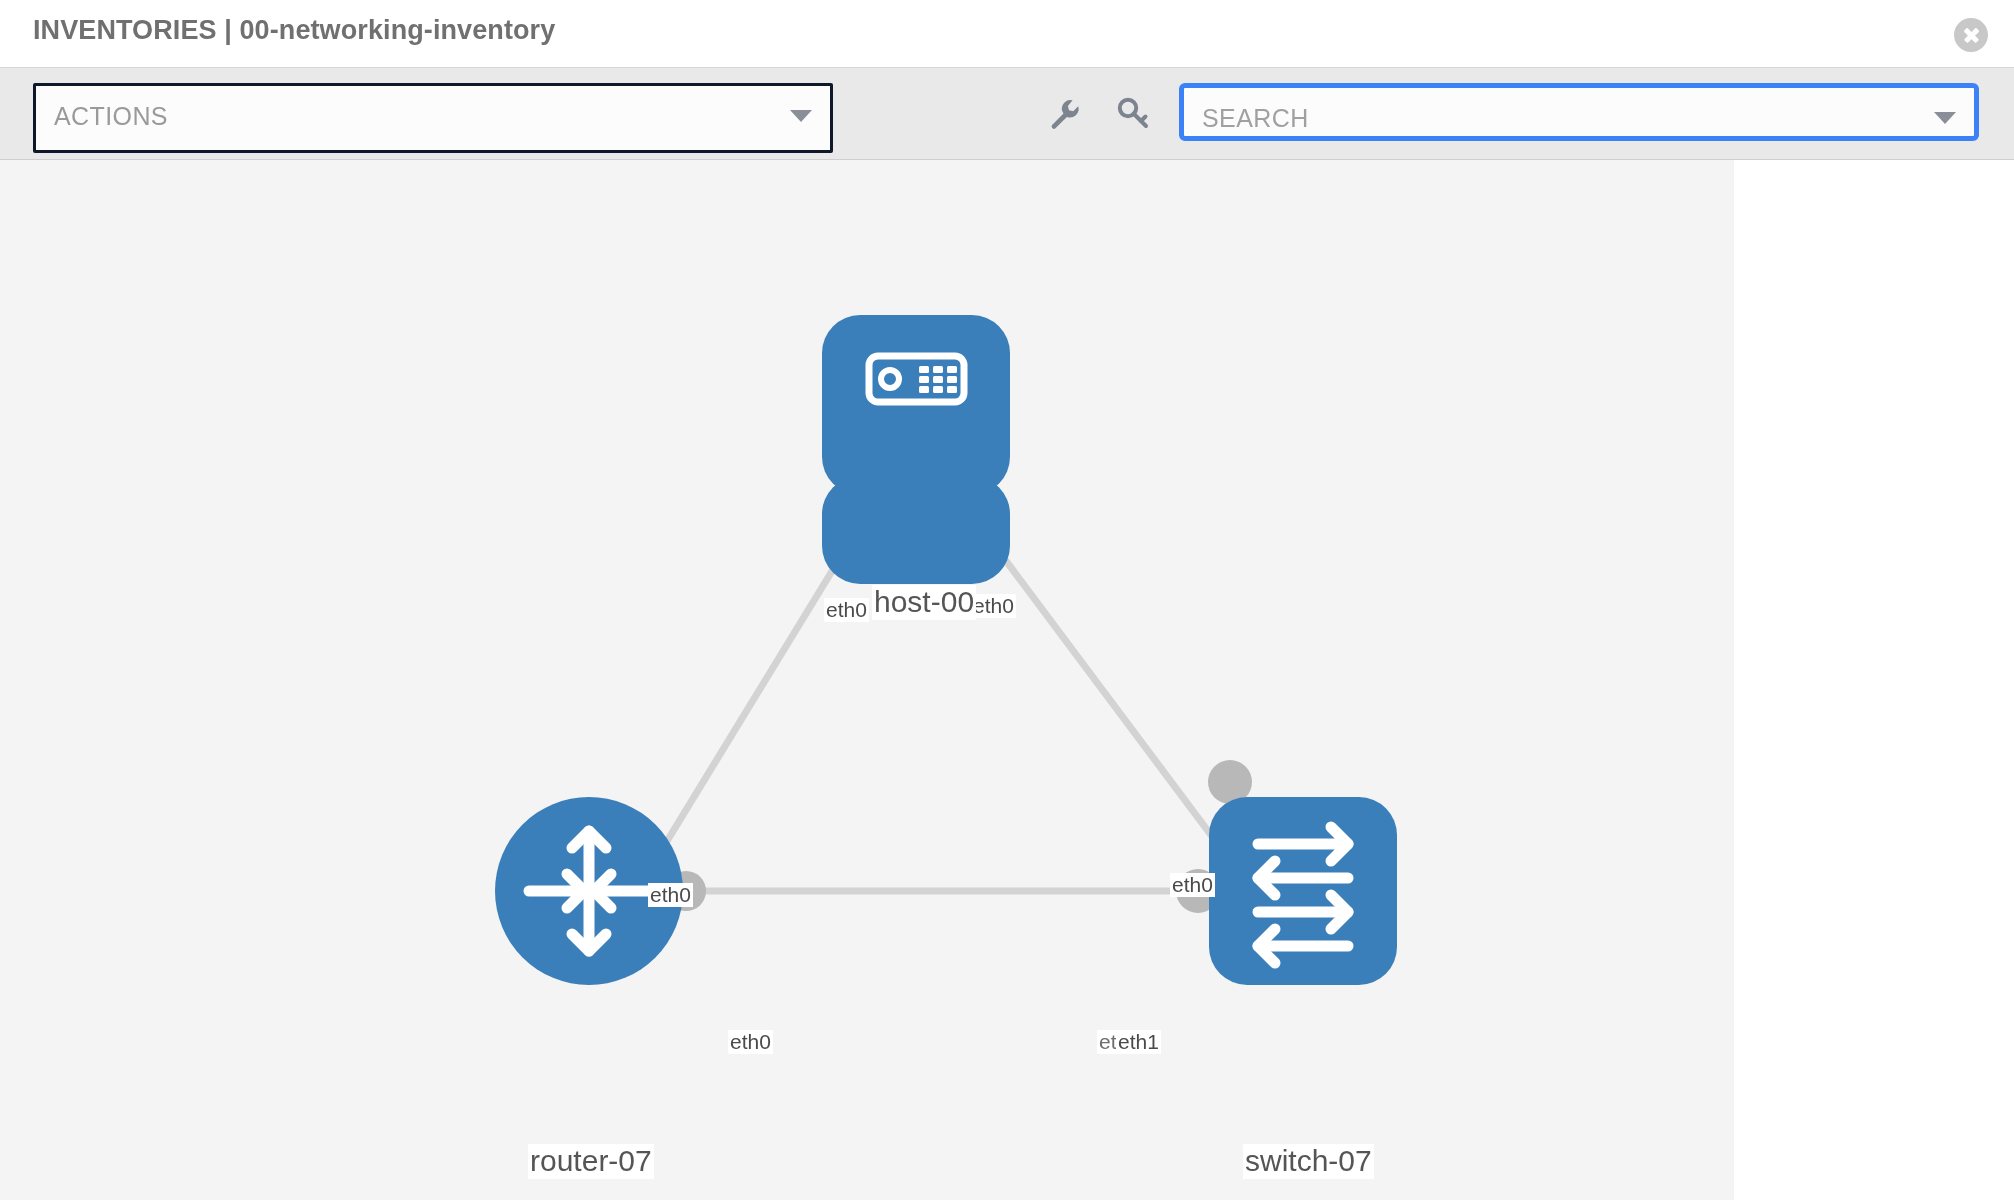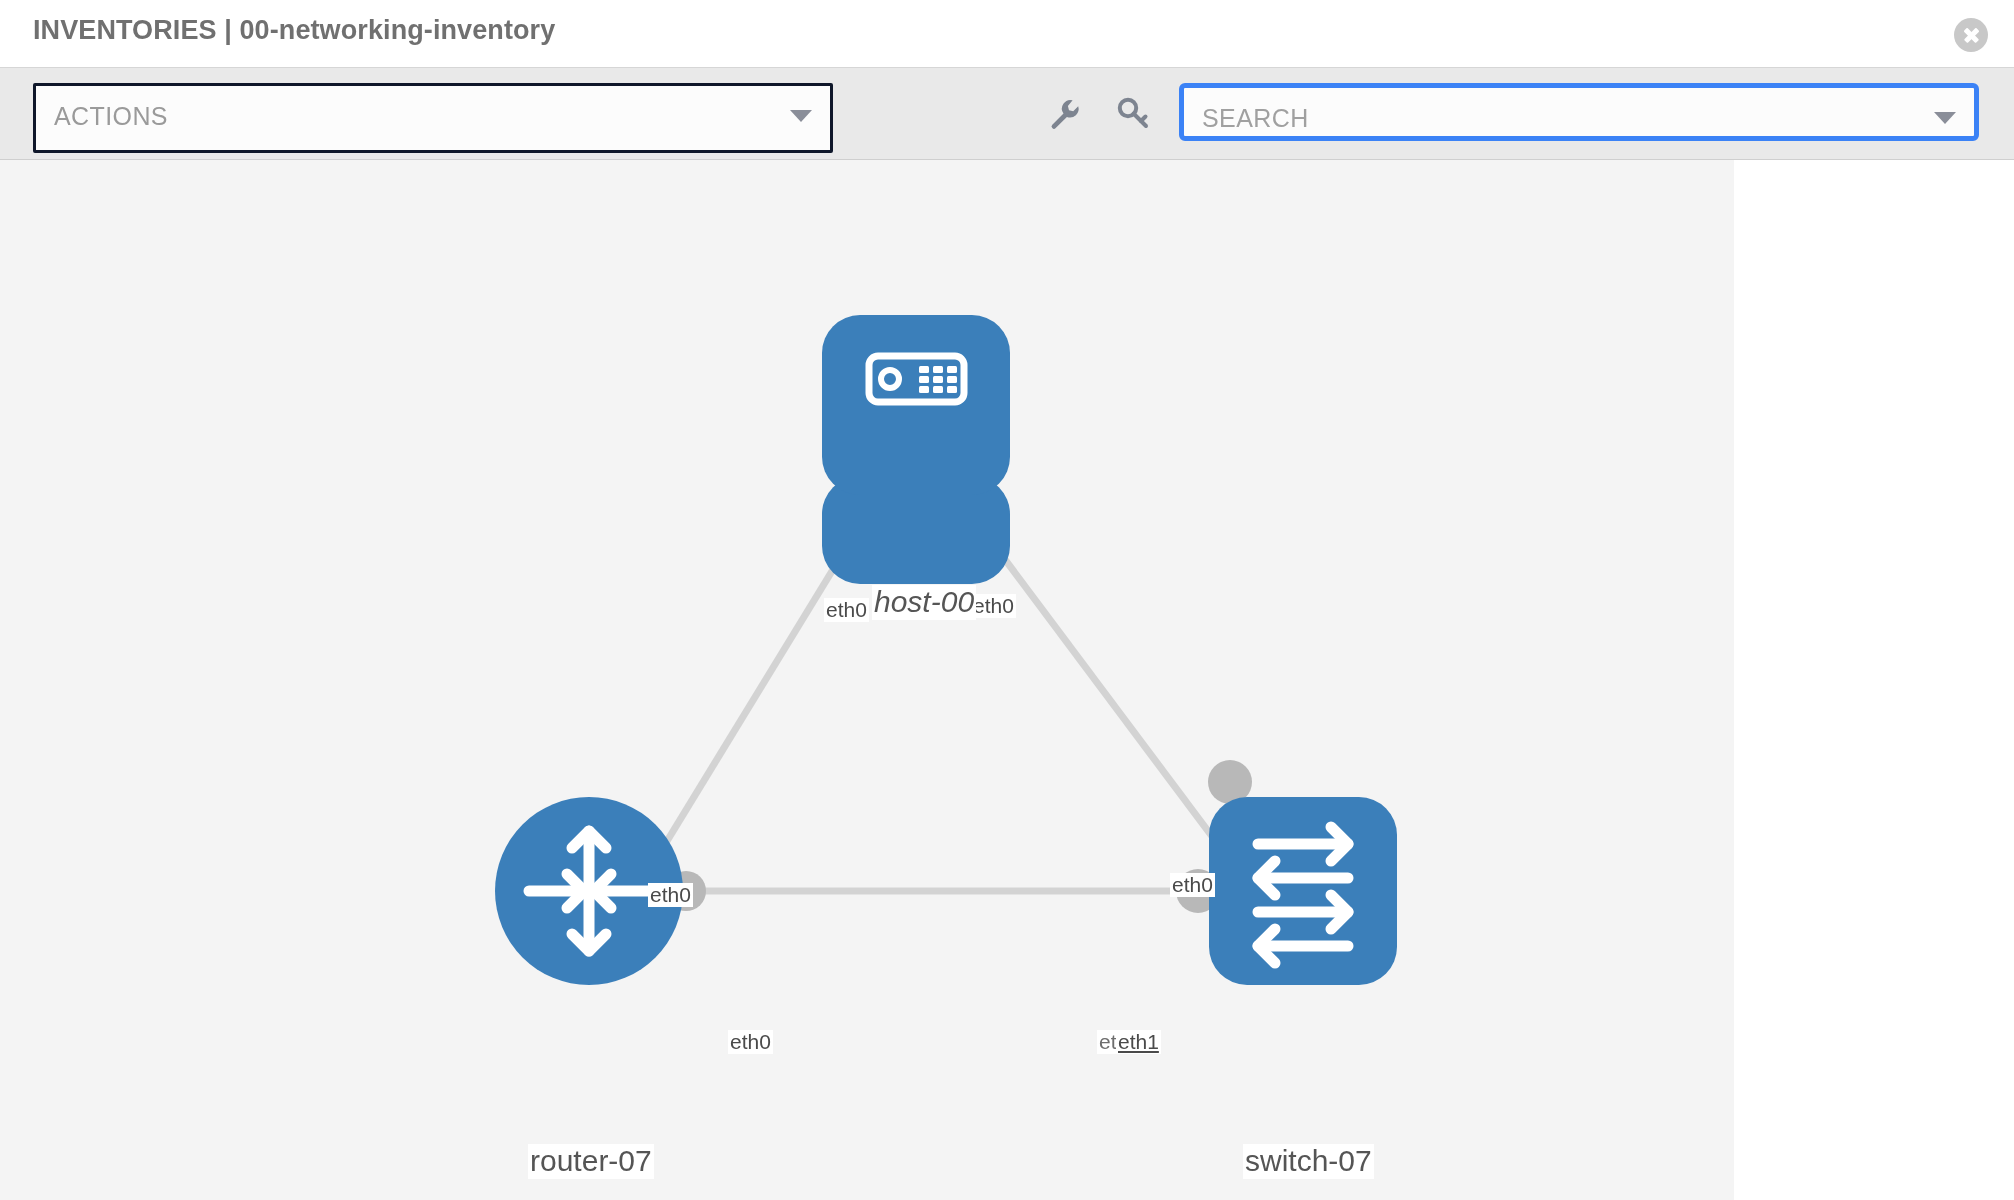--- a/index.html
+++ b/index.html
@@ -289,20 +289,20 @@
         </g>
       </g>
     </svg>
 
     <div class="port-label" style="left:824px; top:438px;">eth0</div>
     <div class="port-label" style="left:971px; top:434px;">eth0</div>
     <div class="port-label" style="left:648px; top:723px;">eth0</div>
     <div class="port-label" style="left:1170px; top:713px;">eth0</div>
     <div class="port-label" style="left:728px; top:870px;">eth0</div>
     <div class="port-label faded" style="left:1097px; top:870px; z-index:1;">eth</div>
-    <div class="port-label" style="left:1116px; top:870px; z-index:2;text-decoration:underline;">eth1</div>
-
-    <div class="node-label" style="left:872px; top:425px;font-style:italic;">host-00</div>
+    <div class="port-label" style="left:1116px; top:870px; z-index:2;">eth1</div>
+
+    <div class="node-label" style="left:872px; top:425px;">host-00</div>
     <div class="node-label" style="left:528px; top:984px;">router-07</div>
     <div class="node-label" style="left:1243px; top:984px;">switch-07</div>
 
   </div>
 </div>
 
 </body></html>

